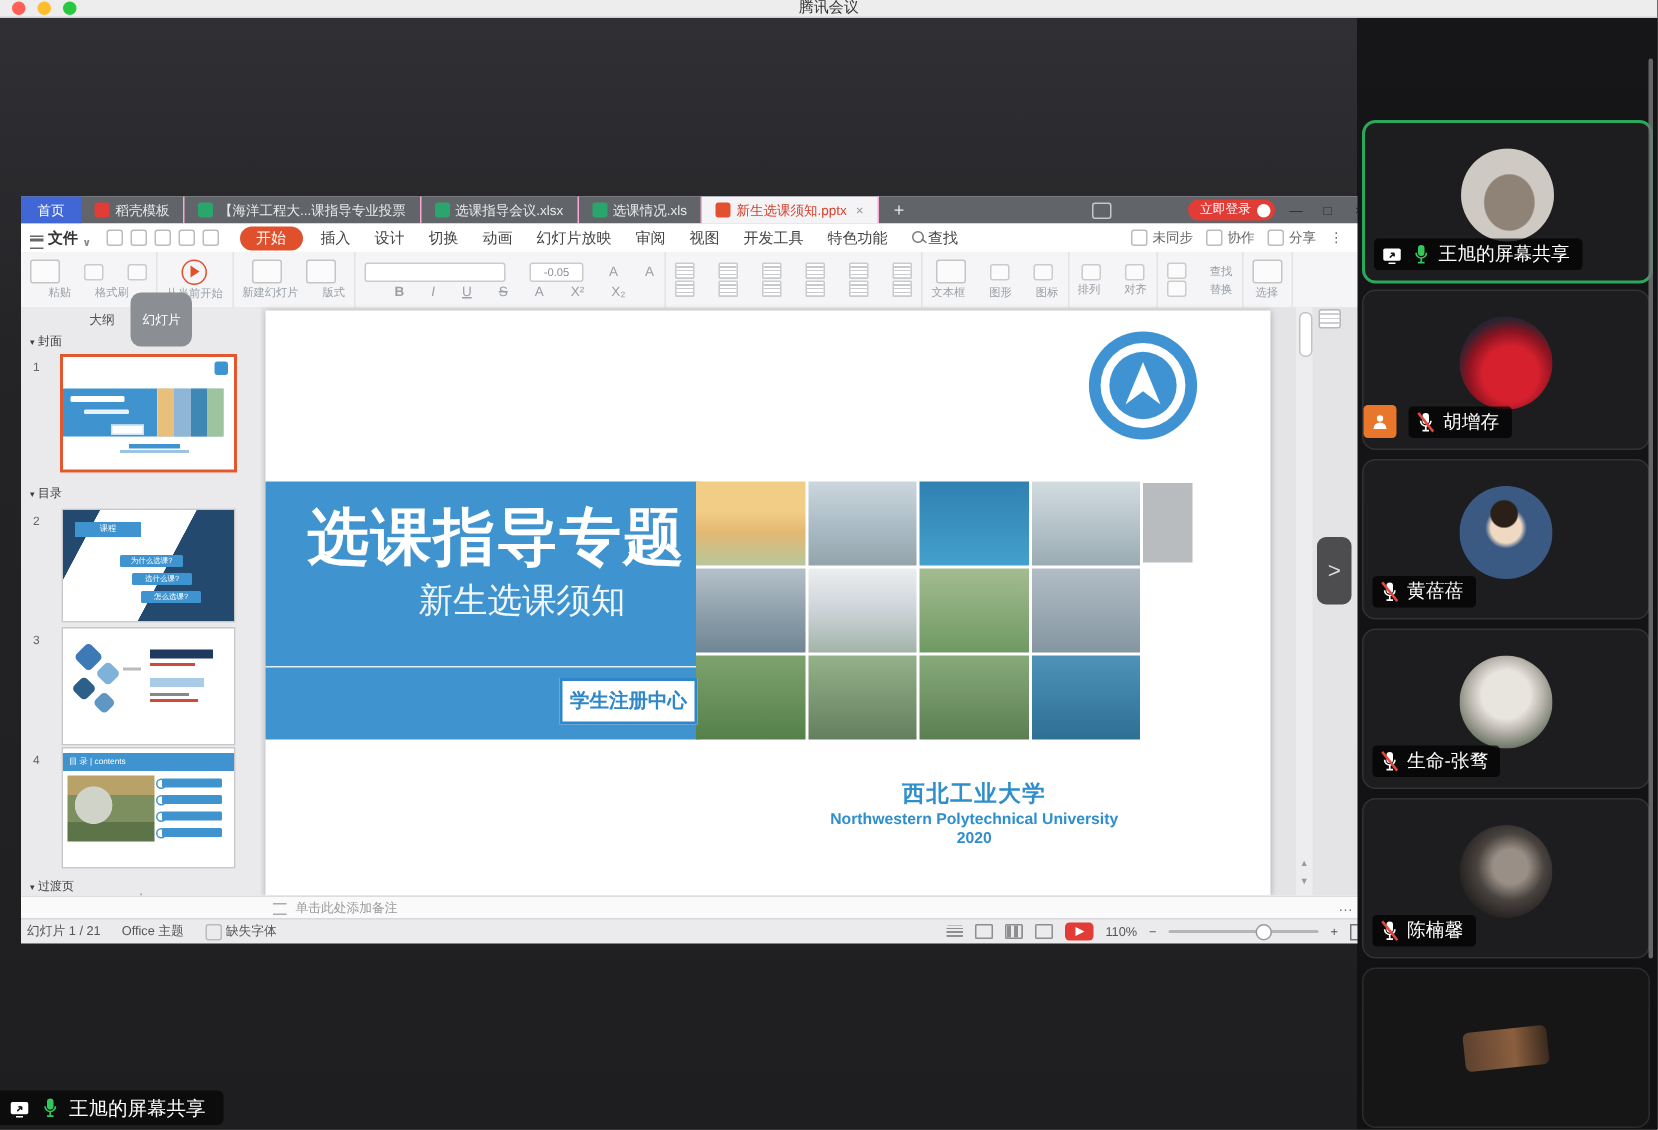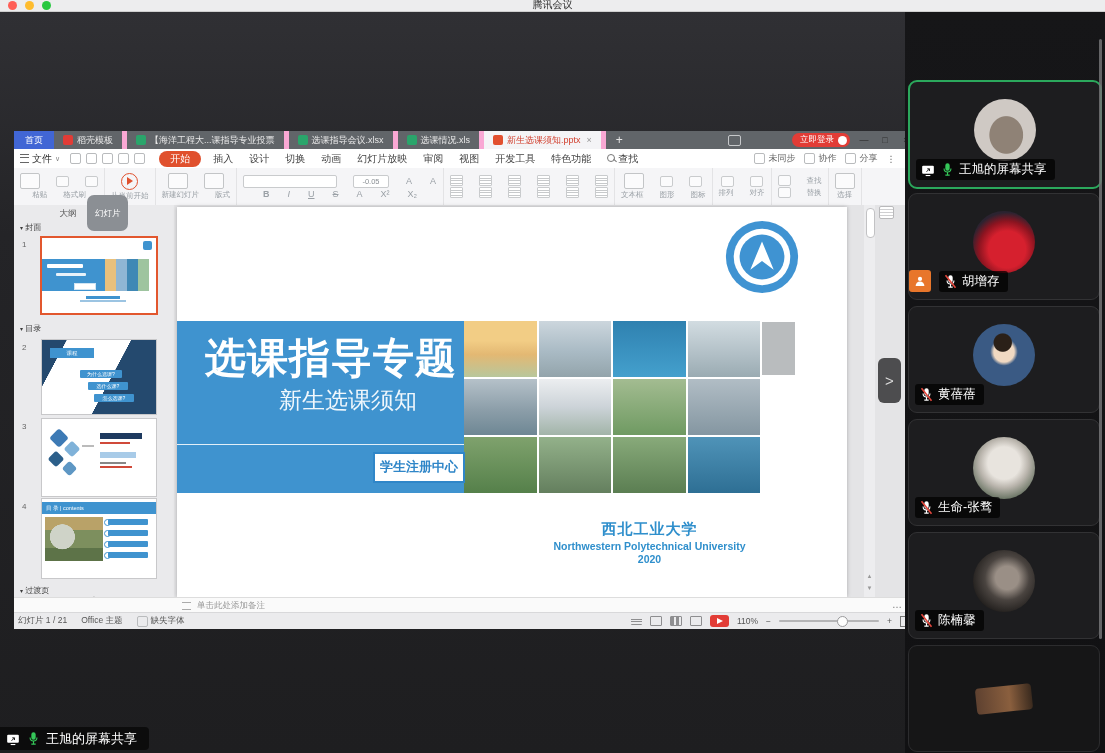--- a/index.html
+++ b/index.html
@@ -14,35 +14,35 @@
   .tb-title{position:absolute;left:0;right:0;top:-2px;text-align:center;font-size:10px;color:#333;}
 
   
   .share{position:absolute;left:0;top:11px;width:905px;height:742px;
          background:linear-gradient(180deg,#303034 0%,#242427 30%,#1e1e20 100%);}
 
   
   .wps{position:absolute;left:14px;top:120px;width:905px;height:497px;background:#f4f4f6;font-size:9.5px;color:#333;}
 
   .tabbar{position:absolute;left:0;top:0;width:905px;height:18px;background:#616569;display:flex;align-items:stretch;}
-  .wtab{display:flex;align-items:center;gap:4px;padding:0 9px;border-right:5px solid #f9a8d4;color:#e9e9e9;font-size:9px;white-space:nowrap;}
+  .wtab{display:flex;align-items:center;gap:4px;padding:0 9px;border-right:1px solid #f9a8d4;color:#e9e9e9;font-size:9px;white-space:nowrap;}
   .wtab.home{background:#4166d5;color:#fff;border-right:none;padding:0 11px;}
   .wtab.active{background:#f4f4f6;color:#d2402e;}
   .ficon{width:10px;height:10px;border-radius:2px;display:inline-block;flex:none;}
   .fi-docer{background:#e23c36;} .fi-sheet{background:#2aa56b;} .fi-ppt{background:#e2502f;}
   .tclose{color:#9a9a9a;font-size:9px;margin-left:2px;}
   .newtab{display:flex;align-items:center;padding:0 10px;color:#e6e6e6;font-size:12px;}
   .tb-right{margin-left:auto;display:flex;align-items:center;gap:7px;padding-right:6px;}
   .tb-ic{width:11px;height:9px;border:1px solid #c6c8ca;border-radius:2px;}
   .login{display:flex;align-items:center;gap:4px;background:#e23c36;color:#fff;font-size:8.5px;border-radius:8px;padding:1px 3px 1px 8px;margin-left:44px;}
   .login .av{width:9px;height:9px;border-radius:50%;background:#fff;}
   .wc{color:#2d2d2d;font-size:9px;width:14px;text-align:center;}
 
   .menubar{position:absolute;left:0;top:18px;width:905px;height:19px;background:#fff;border-bottom:1px solid #e4e4e4;display:flex;align-items:center;font-size:10px;color:#444;}
-  .mfile{display:flex;align-items:center;gap:3px;padding:0 8px 0 6px;color:#333;}
+  .mfile{display:flex;align-items:flex-end;gap:3px;padding:0 8px 0 6px;color:#333;font-weight:bold;}
   .hamb{display:inline-block;width:9px;height:7px;border-top:1.5px solid #666;border-bottom:1.5px solid #666;position:relative;}
   .hamb::after{content:"";position:absolute;left:0;top:1.5px;width:9px;height:1.5px;background:#666;}
   .mini-ic{width:9px;height:9px;border:1px solid #b9bbbd;border-radius:2px;display:inline-block;flex:none;}
   .mb-icons{display:flex;gap:5px;padding:0 10px 0 2px;}
   .mitem{padding:0 8px;white-space:nowrap;}
   .mitem.start{background:#e0502d;color:#fff;border-radius:9px;padding:1px 11px;margin:0 4px;}
   .lens{display:inline-block;width:6px;height:6px;border:1.2px solid #777;border-radius:50%;position:relative;margin-right:3px;}
   .lens::after{content:"";position:absolute;left:5px;top:5px;width:4px;height:1.2px;background:#777;transform:rotate(40deg);}
   .mb-right{margin-left:auto;display:flex;align-items:center;gap:9px;padding-right:8px;color:#666;font-size:9px;}
   .mb-right .grp{display:flex;align-items:center;gap:3px;}

